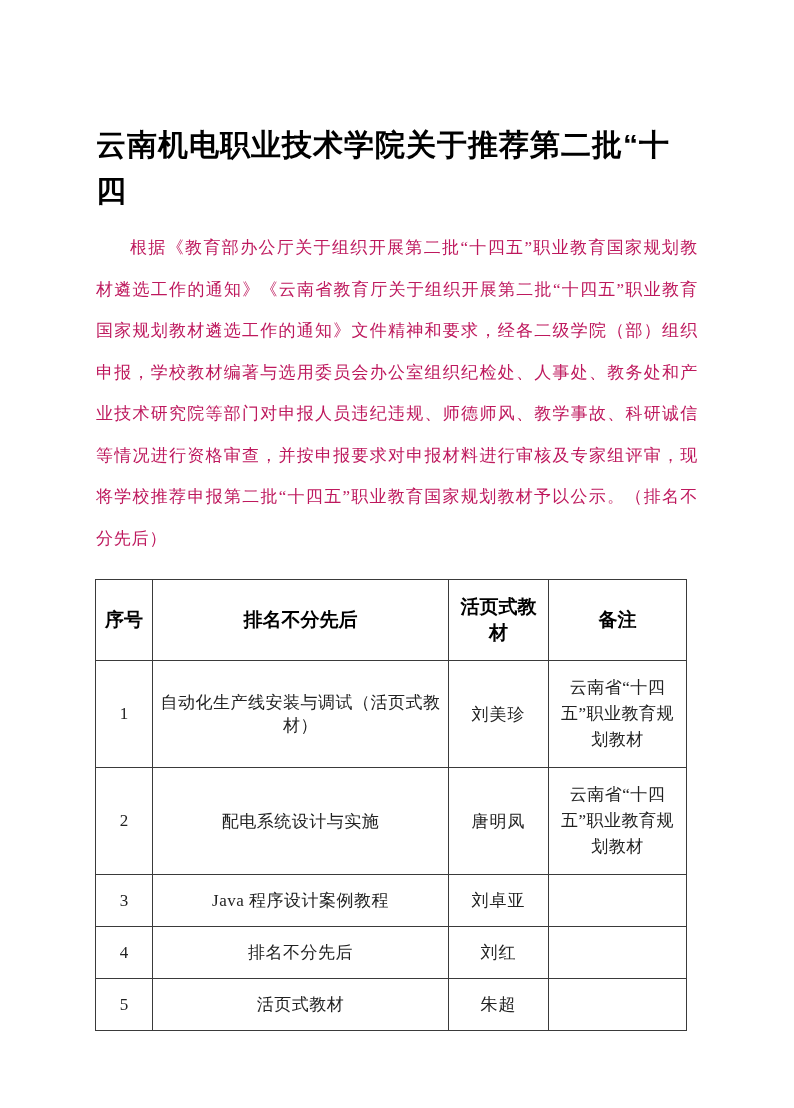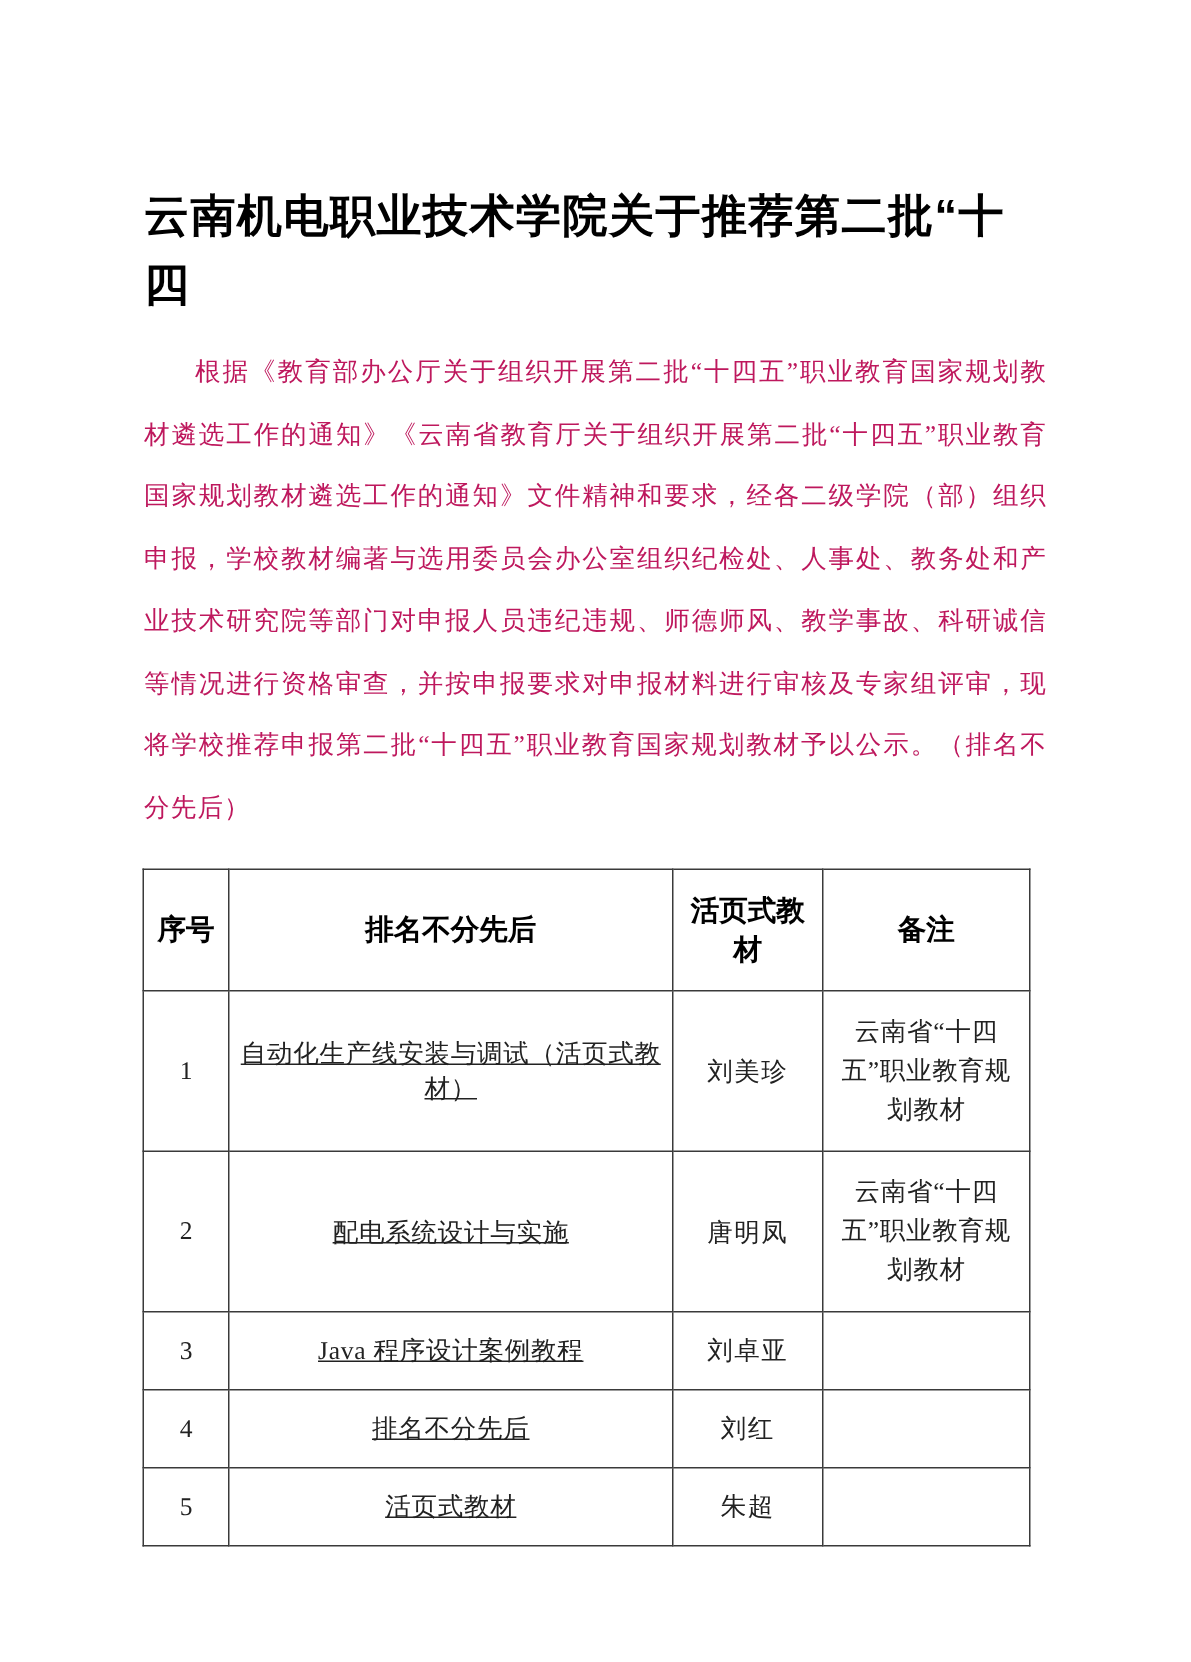--- a/index.html
+++ b/index.html
@@ -62,21 +62,21 @@
     color: #000;
   }
   table.doc-table td {
     height: 52px;
     font-family: "Liberation Serif", "DejaVu Serif", serif;
     font-weight: normal;
     font-size: 17px;
     color: #222;
   }
   td.col-no   { font-size: 17px; color: #333; }
-  td.col-name { font-size: 17px; letter-spacing: 0.5px; text-decoration: underline; }
+  td.col-name { font-size: 17px; letter-spacing: 0.5px; }
   td.col-editor { font-size: 17px; letter-spacing: 1px; }
   td.col-remark {
     font-size: 15px;
     line-height: 26px;
     padding: 2px 6px;
     letter-spacing: 0.5px;
   }
   .col-w-no     { width: 57px; }
   .col-w-name   { width: 296px; }
   .col-w-editor { width: 100px; }

